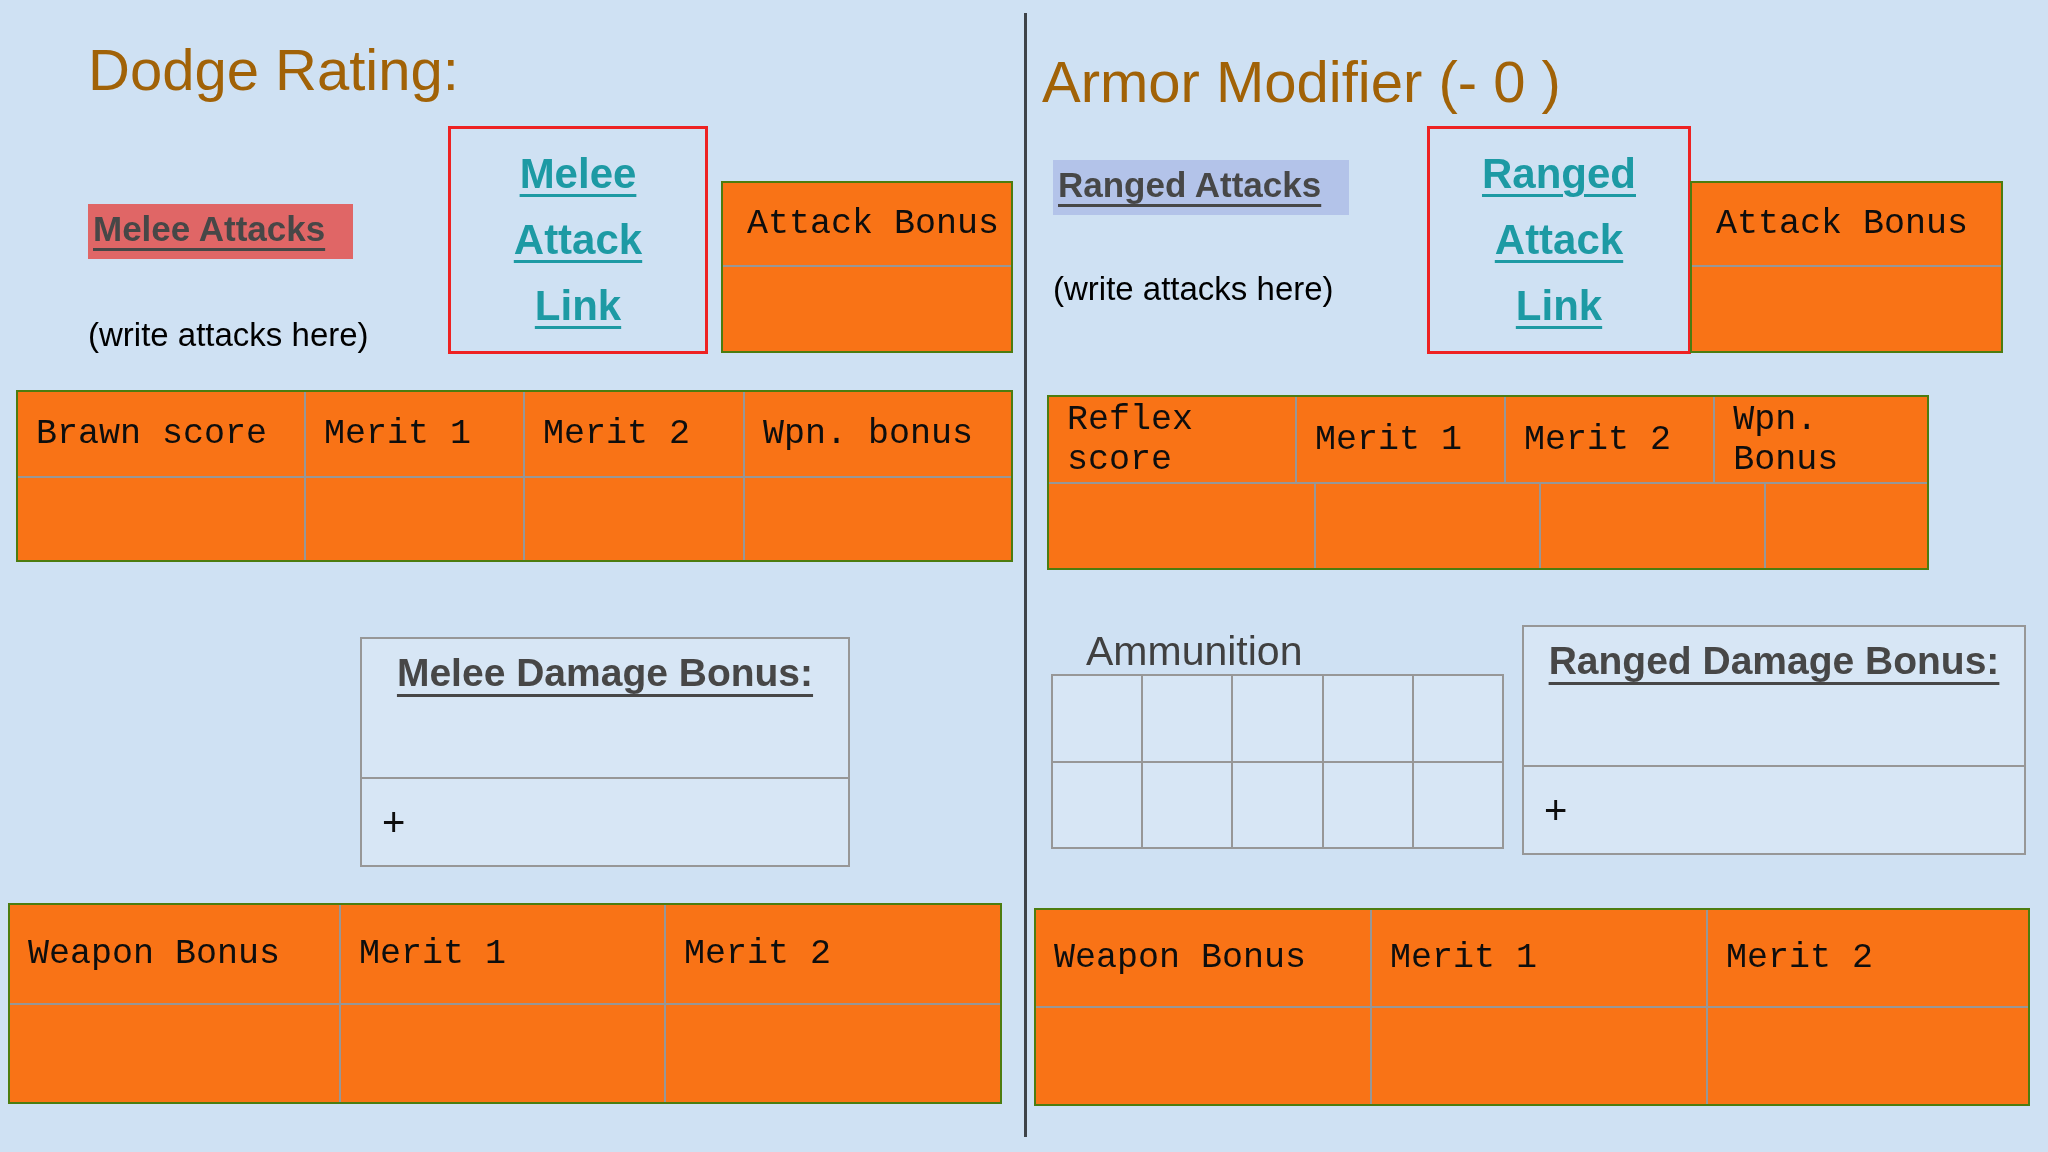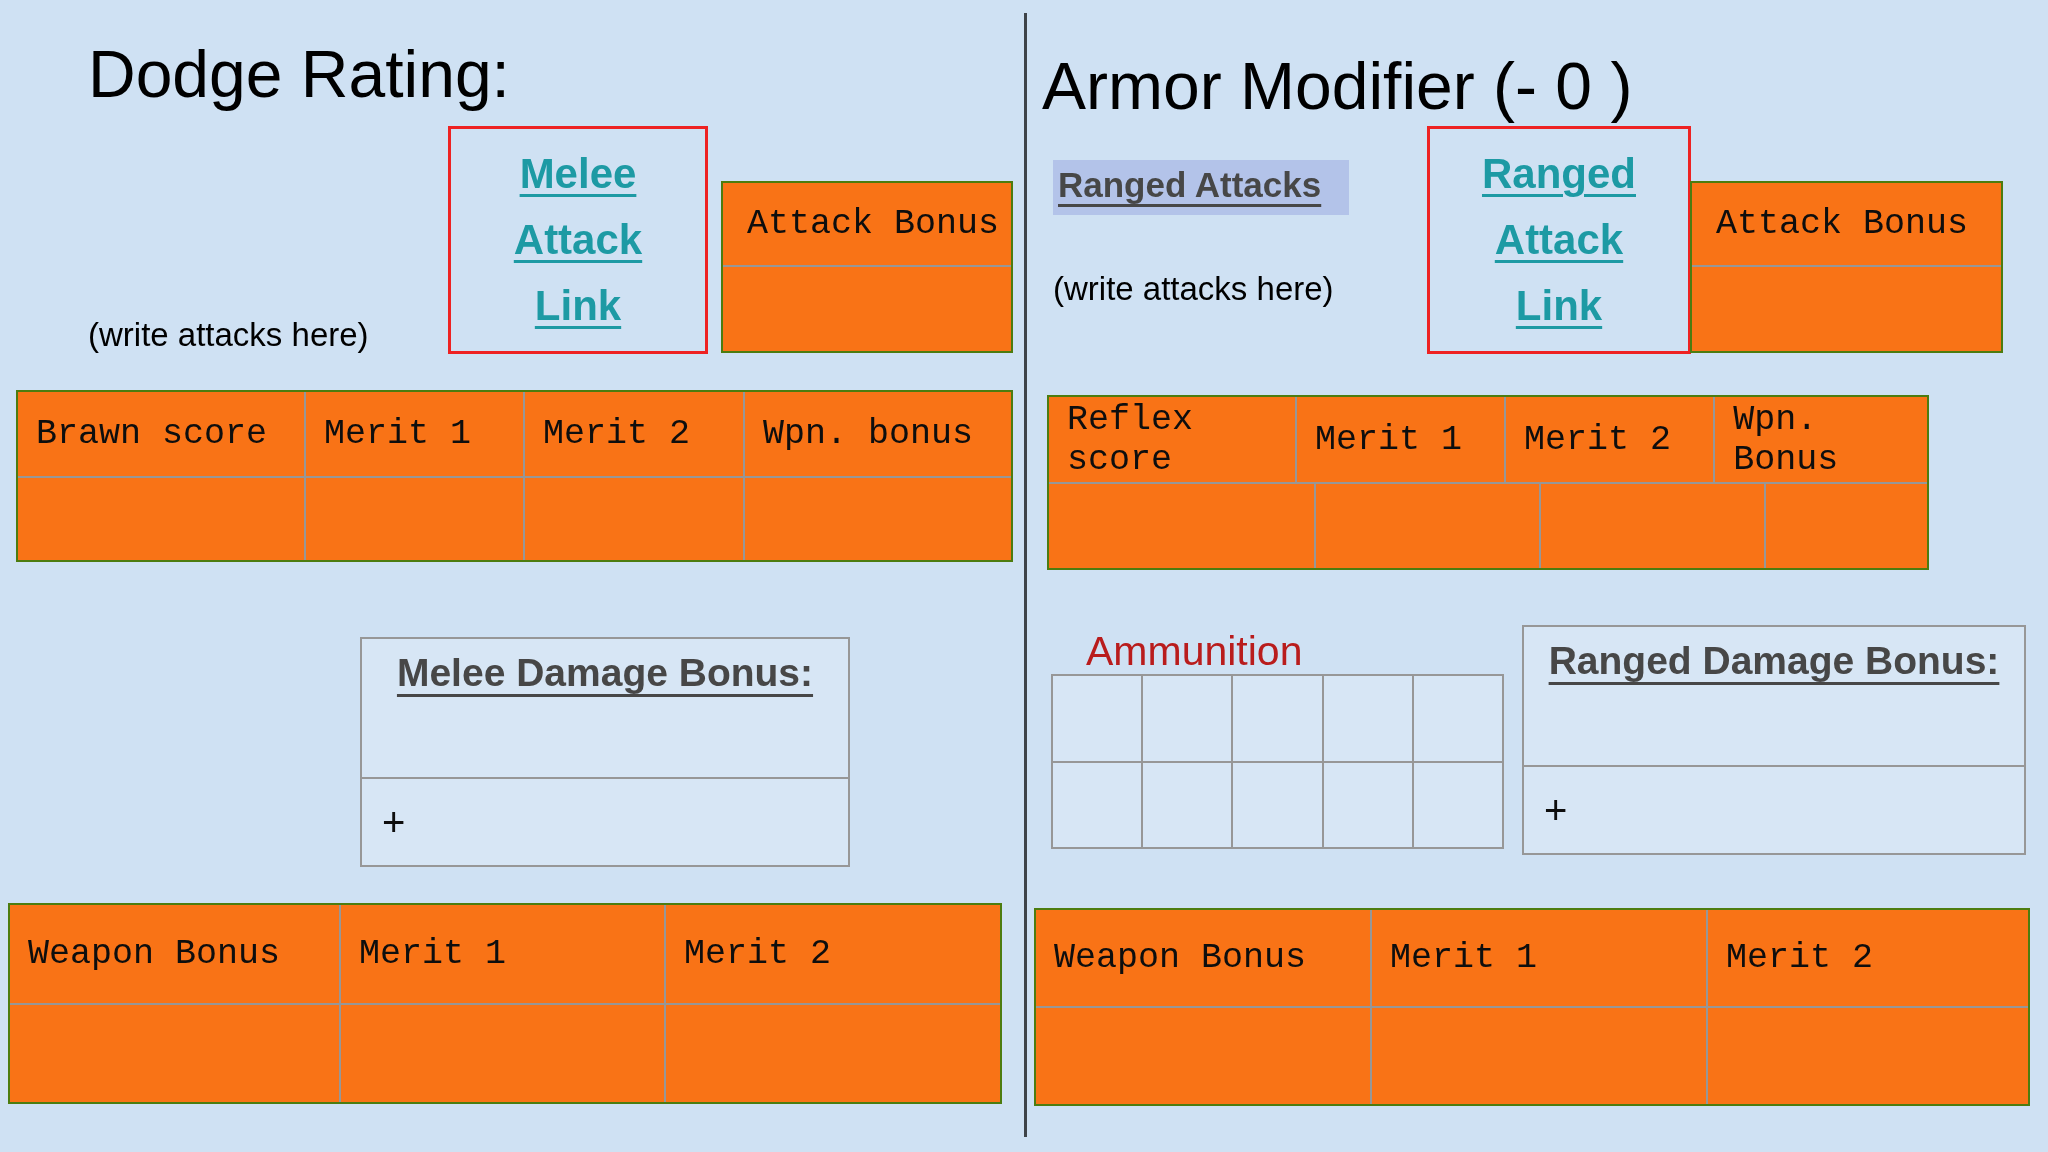--- a/index.html
+++ b/index.html
@@ -1,21 +1,21 @@
 <!DOCTYPE html>
 <html><head>
 <meta charset="utf-8">
 <style>
   * { margin:0; padding:0; box-sizing:border-box; }
   html,body { background:#cfe1f3; }
   body { font-family:"Liberation Sans", sans-serif; }
   .page { position:relative; width:2048px; height:1152px; background:#cfe1f3; overflow:hidden; }
   .abs { position:absolute; }
 
-  .page-title { font-size:66px; color:#000000; white-space:nowrap; }
+  .page-title { font-size:58px; color:#a16207; white-space:nowrap; }
 
   .hl-label { display:inline-block; font-size:35px; font-weight:bold; color:#474747;
               text-decoration:underline; text-decoration-thickness:3px; text-underline-offset:7px;
               padding:5px 28px 10px 5px; white-space:nowrap; }
   .note { font-size:33px; color:#000000; white-space:nowrap; }
 
   .link-box { border:3px solid #ee2222; display:flex; flex-direction:column;
               align-items:center; justify-content:center; }
   .link-line { font-size:42px; font-weight:bold; color:#1d9aa4; line-height:66px;
                text-decoration:underline; text-decoration-thickness:3px; text-underline-offset:6px; }
@@ -27,38 +27,39 @@
          border-right:2px solid #979797; overflow:hidden; }
   .td:last-child { border-right:none; flex:1 1 auto; }
 
   .dmg-box { border:2px solid #979797; background:#d7e6f5; }
   .dmg-title-row { display:flex; justify-content:center; padding-top:12px; }
   .dmg-title { font-size:39px; font-weight:bold; color:#474747;
                text-decoration:underline; text-decoration-thickness:3px; text-underline-offset:8px; }
   .dmg-plus-row { border-top:2px solid #979797; display:flex; align-items:center; padding-left:20px;
                   font-size:40px; color:#0e0e0e; }
 
-  .ammo-label { font-size:41px; color:#b91c1c; white-space:nowrap; }
+  .ammo-label { font-size:41px; color:#404040; white-space:nowrap; }
   .ammo-grid { border:2px solid #979797; background:#d7e6f5; display:flex; flex-direction:column; }
   .ammo-row { display:flex; flex:1; }
   .ammo-row + .ammo-row { border-top:2px solid #979797; }
   .ammo-cell { flex:1; border-right:2px solid #979797; }
   .ammo-cell:last-child { border-right:none; }
 
   .divider { background:#3e4348; }
 </style>
 </head>
 <body>
 
 <div class="page">
 
   <div class="divider abs" style="left:1024px; top:13px; width:3px; height:1124px;"></div>
 
   <div class="page-title abs" style="left:88px; top:36px;">Dodge Rating:</div>
 
+  <span class="hl-label abs" style="left: 88px; top: 204px; background-color: rgb(224, 102, 102);">Melee Attacks</span>
 
   <div class="note abs" style="left:88px; top:316px;">(write attacks here)</div>
 
   <div class="link-box abs" style="left:448px; top:126px; width:260px; height:228px;">
     <span class="link-line">Melee</span>
     <span class="link-line">Attack</span>
     <span class="link-line">Link</span>
   </div>
 
   <div class="tbl abs" style="left:721px; top:181px; width:292px;">

